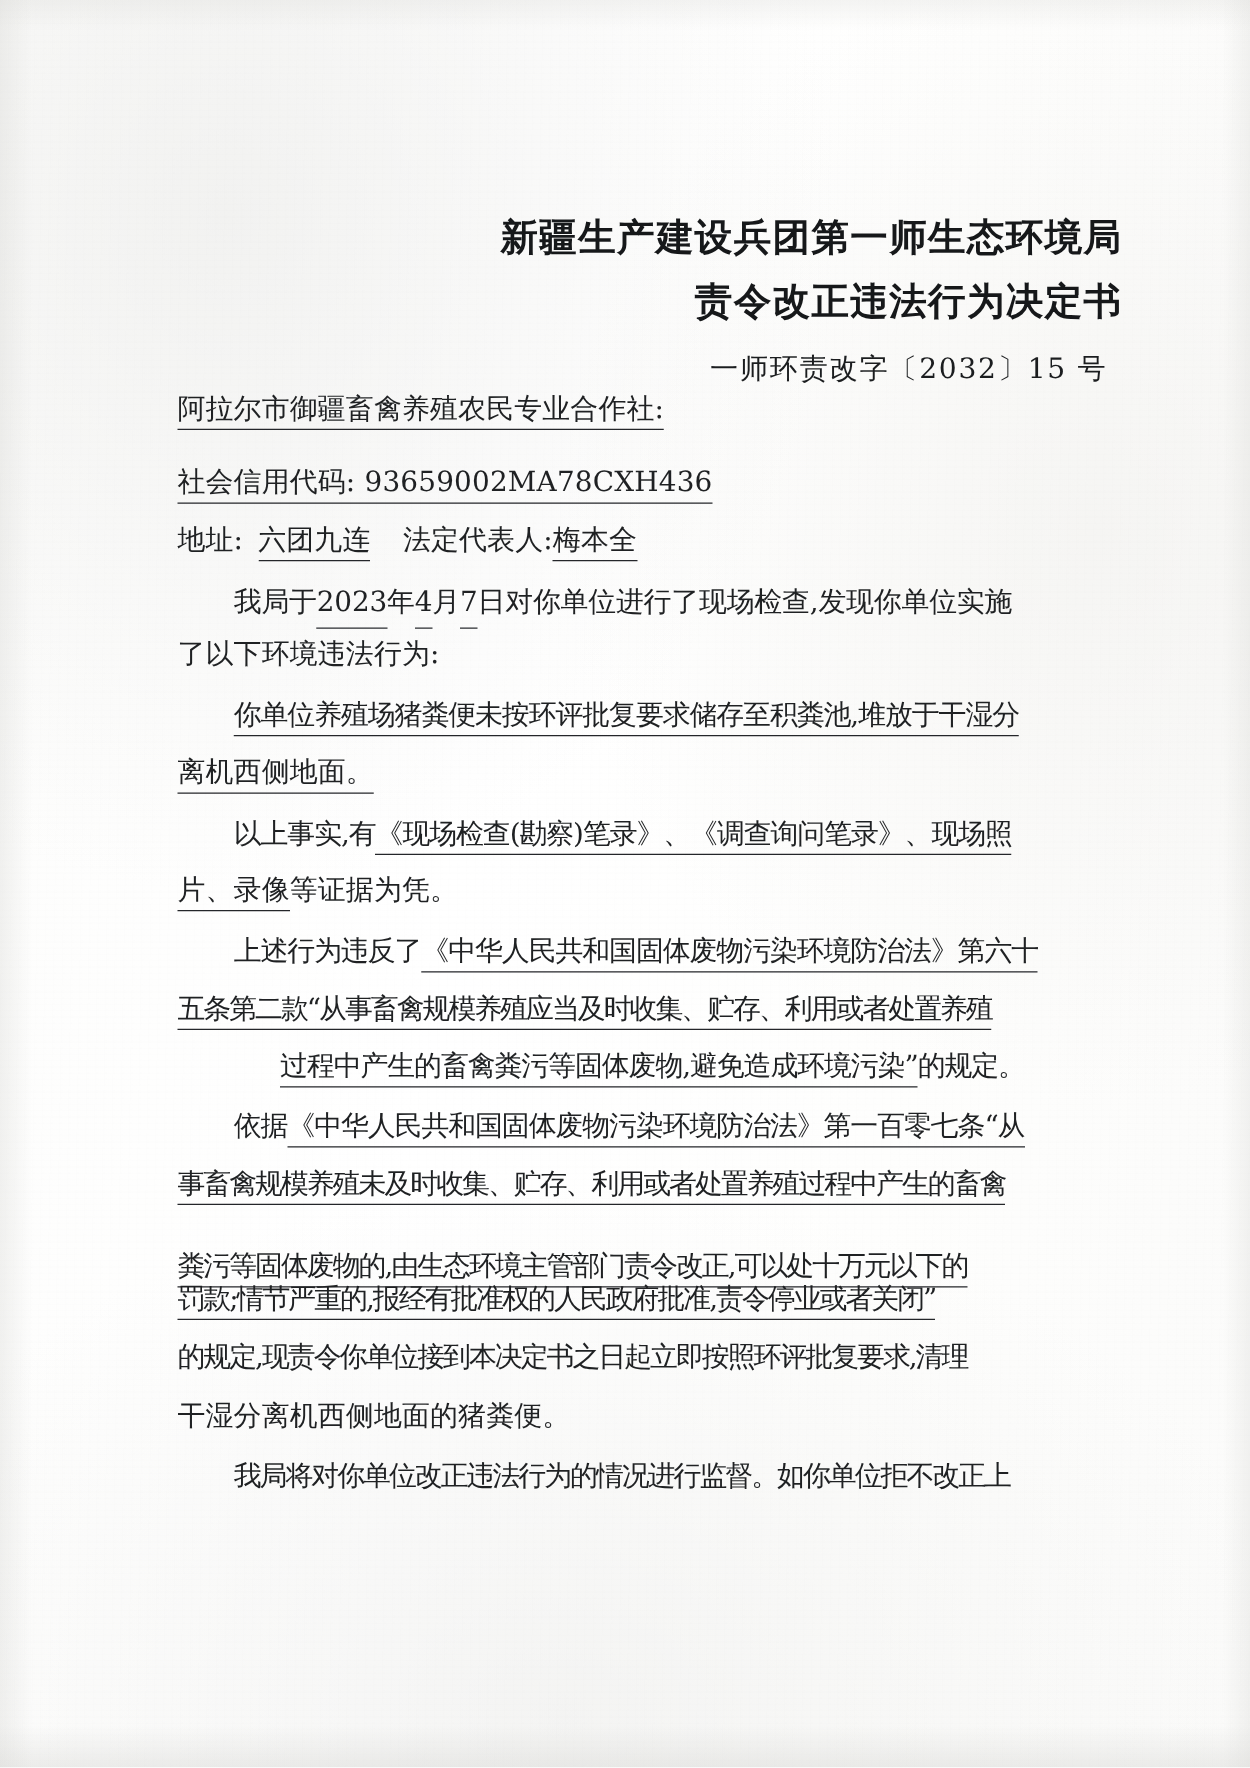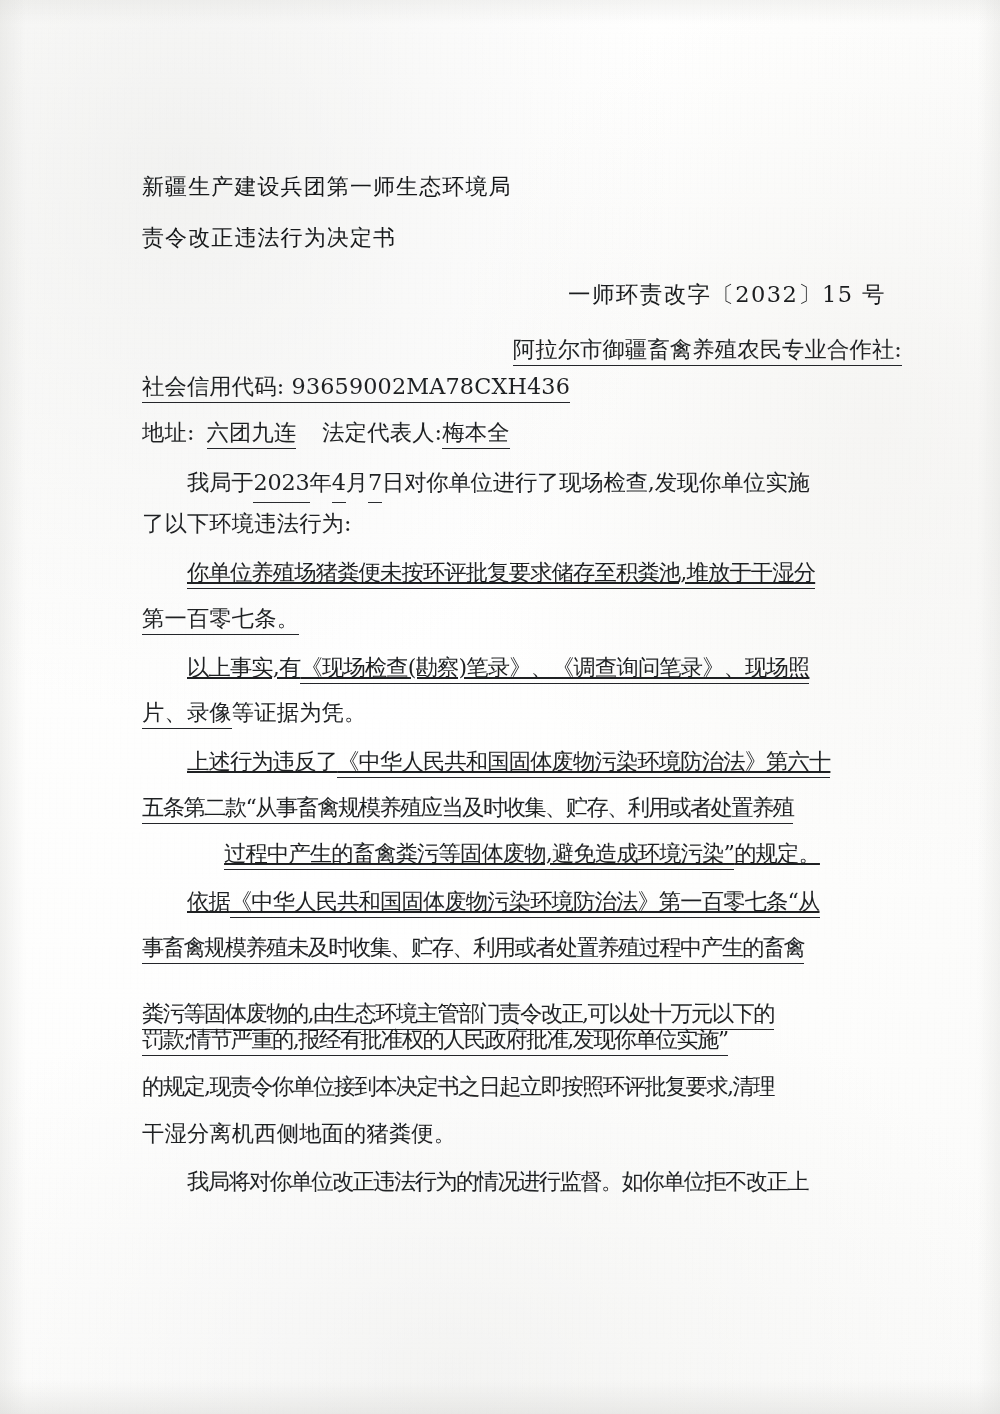--- a/index.html
+++ b/index.html
@@ -50,25 +50,25 @@
     position: absolute;
     left: 142px;
     top: 0;
     width: 756px;
     height: 1414px;
   }
 
   
   .doc-title {
     font-family: "DejaVu Sans", sans-serif;
-    font-weight: 400;
-    font-size: 22px;
+    font-weight: 700;
+    font-size: 30px;
     letter-spacing: 1.1px;
     color: #16181a;
-    text-align: left;
+    text-align: right;
     line-height: 1.0;
     white-space: nowrap;
   }
   .title-line-1 { position: absolute; left: 0; top: 176px; width: 756px; }
   .title-line-2 { position: absolute; left: 0; top: 227px; width: 756px; }
 
   .doc-number {
     position: absolute;
     left: 0;
     top: 279px;
@@ -88,21 +88,21 @@
     width: 760px;
     font-family: "DejaVu Serif", serif;
     font-size: 22.3px;
     line-height: 1;
     color: #1f2123;
     white-space: nowrap;
     letter-spacing: 0.15px;
   }
   .line.indent { padding-left: 45px; }
   .line.tight  { letter-spacing: -0.15px; }
-  .line.tighter { letter-spacing: -0.85px; text-decoration: underline; }
+  .line.tighter { letter-spacing: -0.85px; }
   .line.tightest { letter-spacing: -1.6px; }
 
   
   .u {
     border-bottom: 1.6px solid #24262a;
     padding-bottom: 3px;
   }
   .u-thin {
     border-bottom: 1.3px solid #2a2c30;
     padding-bottom: 7px;
@@ -119,21 +119,21 @@
   <div class="edge-shade"></div>
 
   <div class="content">
 
     <div class="doc-title title-line-1">新疆生产建设兵团第一师生态环境局</div>
 
     <div class="doc-title title-line-2">责令改正违法行为决定书</div>
 
     <div class="doc-number">一师环责改字〔2032〕15 号</div>
 
-    <div class="line" style="top:338px;text-align:right;">
+    <div class="line" style="top:316px;">
       <span class="u">阿拉尔市御疆畜禽养殖农民专业合作社:</span>
     </div>
 
     <div class="line" style="top:375px;">
       <span class="u">社会信用代码:</span><span class="u" style="border-bottom-color:#24262a;">&nbsp;</span><span class="u">93659002MA78CXH436</span>
     </div>
 
     <div class="line" style="top:421px;">
       <span>地址:</span><span class="gap-sm"></span><span class="u">六团九连</span><span class="gap"></span><span>法定代表人:</span><span class="u">梅本全</span>
     </div>
@@ -142,21 +142,21 @@
       <span>我局于</span><span class="u-thin">2023</span><span>年</span><span class="u-thin">4</span><span>月</span><span class="u-thin">7</span><span>日对你单位进行了现场检查,发现你单位实施</span>
     </div>
 
     <div class="line" style="top:512px;">了以下环境违法行为:</div>
 
     <div class="line indent tighter" style="top:561px;">
       <span class="u">你单位养殖场猪粪便未按环评批复要求储存至积粪池,堆放于干湿分</span>
     </div>
 
     <div class="line" style="top:607px;">
-      <span class="u">第一百零七条。</span>
+      <span class="u">离机西侧地面。</span>
     </div>
 
     <div class="line indent tighter" style="top:656px;">
       <span>以上事实,有</span><span class="u">《现场检查(勘察)笔录》、《调查询问笔录》、现场照</span>
     </div>
 
     <div class="line" style="top:701px;">
       <span class="u">片、录像</span><span>等证据为凭。</span>
     </div>
 
@@ -178,21 +178,21 @@
 
     <div class="line tightest" style="top:936px;">
       <span class="u">事畜禽规模养殖未及时收集、贮存、利用或者处置养殖过程中产生的畜禽</span>
     </div>
 
     <div class="line tightest" style="top:982px;margin-top:20px;">
       <span class="u">粪污等固体废物的,由生态环境主管部门责令改正,可以处十万元以下的</span>
     </div>
 
     <div class="line tightest" style="top:1028px;">
-      <span class="u">罚款;情节严重的,报经有批准权的人民政府批准,发现你单位实施”</span>
+      <span class="u">罚款;情节严重的,报经有批准权的人民政府批准,责令停业或者关闭”</span>
     </div>
 
     <div class="line tightest" style="top:1075px;">的规定,现责令你单位接到本决定书之日起立即按照环评批复要求,清理</div>
     <div class="line" style="top:1122px;">干湿分离机西侧地面的猪粪便。</div>
 
     <div class="line indent tightest" style="top:1170px;">我局将对你单位改正违法行为的情况进行监督。如你单位拒不改正上</div>
 
   </div>
 </div>
 

